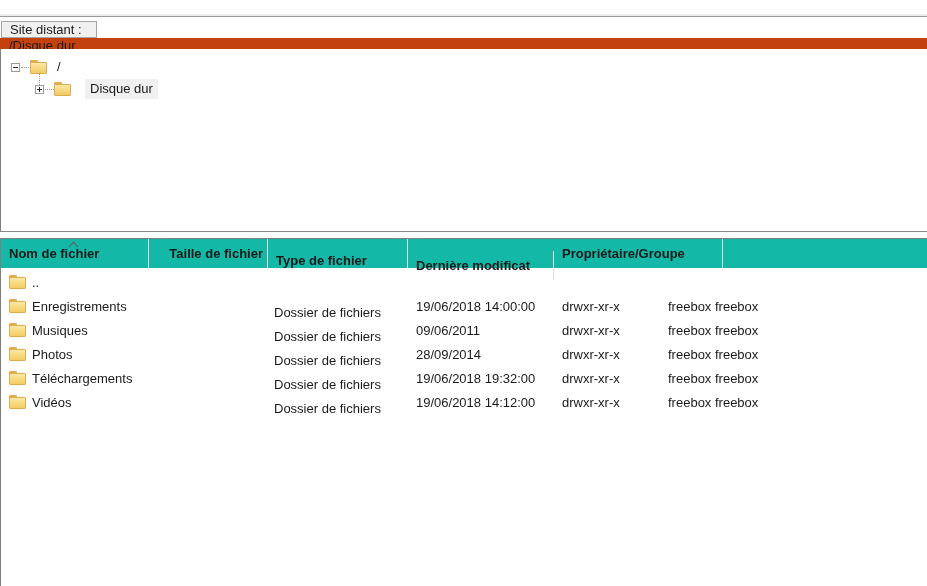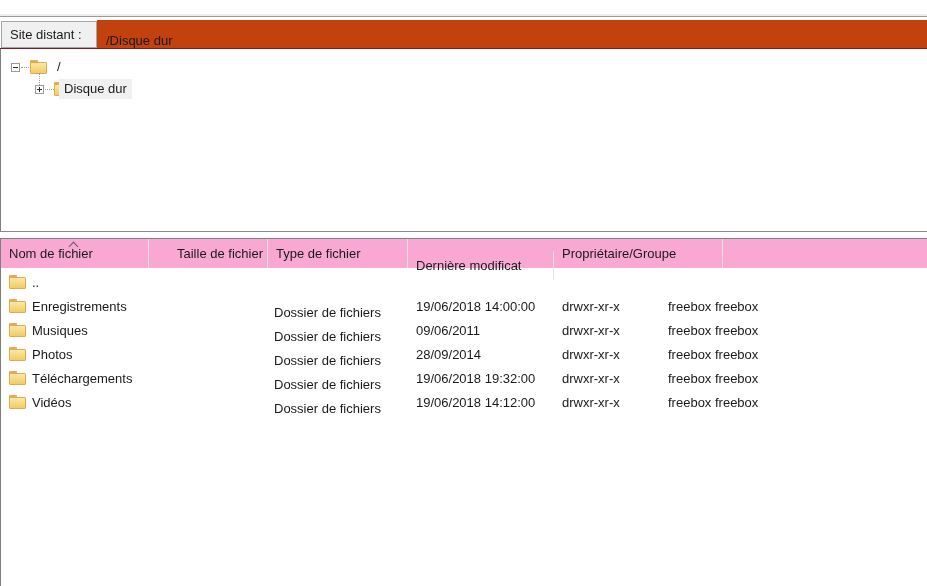--- a/index.html
+++ b/index.html
@@ -6,21 +6,21 @@
   html, body { background: #ffffff; }
   body { font-family: "Liberation Sans", "DejaVu Sans", sans-serif; color: #1a1a1a; }
   .screen { position: relative; width: 927px; height: 586px; background: #fff; overflow: hidden; }
 
   
   .top-rule { position: absolute; left: 0; top: 14px; width: 927px; height: 3px;
               background: #ededed; border-bottom: 1px solid #9b9b9b; }
 
   
   .remote-bar { position: absolute; left: 0; top: 20px; width: 927px; height: 29px;
-                border-bottom: 1px solid #7f1d1d; background: #fff; display: flex; align-items: stretch; }
+                border-bottom: 1px solid #7f1d1d; background: #fff; display: flex; align-items: stretch; flex-direction: column; }
   .remote-label { margin: 1px 0 0 1px; height: 27px; width: 96px; background: #f0f0f0;
                   border: 1px solid #a5a5a5; display: flex; align-items: center;
                   padding-left: 8px; font-size: 13px; }
   .remote-path { flex: 1; display: flex; align-items: flex-end; padding-left: 9px; font-size: 13px; background: #c2410c; }
 
   
   .tree-panel { position: absolute; left: 0; top: 49px; width: 927px; height: 183px;
                 border-left: 1px solid #7f7f7f; border-bottom: 1px solid #8a8a8a; background: #fff; }
   .expander { position: absolute; width: 9px; height: 9px; border: 1px solid #9a9a9a; background: #fff; }
   .expander::before { content: ""; position: absolute; left: 1px; right: 1px; top: 3px; height: 1px; background: #2b2b2b; }
@@ -32,21 +32,21 @@
                     background: #e6ae52; border-radius: 1px 1px 0 0; }
   .folder::after { content: ""; position: absolute; left: 0; top: 2px; right: 0; bottom: 0;
                    background: linear-gradient(180deg, #fbe9a6 0%, #f6d87e 55%, #efcc67 100%);
                    border: 1px solid #e2aa4e; border-radius: 1px; }
   .tree-label { position: absolute; height: 20px; line-height: 20px; font-size: 13px; padding: 0 5px; white-space: nowrap; }
   .tree-label.selected { background: #f0f0f0; }
 
   
   .list-panel { position: absolute; left: 0; top: 238px; width: 927px; height: 348px;
                 border-top: 1px solid #7f7f7f; border-left: 1px solid #7f7f7f; background: #fff; }
-  .lheader { position: relative; display: flex; height: 29px; align-items: center; background: #f9a8d4; }
+  .lheader { position: relative; display: flex; height: 29px; align-items: center; background: #14b8a6; font-weight: bold; }
   .hcell { height: 29px; display: flex; align-items: center; padding: 0 6px 0 8px;
            border-right: 1px solid #e2e2e2; font-size: 13px; white-space: nowrap; overflow: hidden; }
   .hcell.right { justify-content: flex-end; padding-right: 4px; }
   .sort-caret { position: absolute; left: 68px; top: 2px; width: 10px; height: 8px; }
   .sort-caret::before { content: ""; position: absolute; left: 1px; top: 2px; width: 6px; height: 6px;
                         border-left: 1px solid #5f5f5f; border-top: 1px solid #5f5f5f; transform: rotate(45deg); }
   .rows { margin-top: 2px; }
   .frow { display: flex; height: 24px; align-items: center; font-size: 13px; }
   .fcell { height: 24px; display: flex; align-items: center; white-space: nowrap; overflow: hidden; }
   .c-name  { width: 148px; padding-left: 8px; }
@@ -76,34 +76,34 @@
     <span class="expander minus" style="left:10px; top:14px;"></span>
     <span class="hdots" style="left:20px; top:18px; width:10px;"></span>
     <span class="folder" style="position:absolute; left:29px; top:11px;"></span>
     <span class="tree-label" style="left:51px; top:8px;">/</span>
 
     <span class="vdots" style="left:38px; top:24px; height:12px;"></span>
 
     <span class="expander plus" style="left:34px; top:36px;"></span>
     <span class="hdots" style="left:44px; top:40px; width:9px;"></span>
     <span class="folder" style="position:absolute; left:53px; top:33px;"></span>
-    <span class="tree-label selected" style="left:58px; top:30px;">Disque dur</span>
+    <span class="tree-label selected" style="left:84px; top:30px;">Disque dur</span>
   </div>
 
   <div class="list-panel">
     <div class="lheader">
       <span class="sort-caret"></span>
 
     <div class="hcell" style="width: 148px;">
           <span>Nom de fichier</span>
         </div>
         <div class="hcell right" style="width: 119px;">
           <span>Taille de fichier</span>
         </div>
-        <div class="hcell" style="width: 140px;">
+        <div class="hcell" style="width: 140px; align-items: flex-end;">
           <span>Type de fichier</span>
         </div>
         <div class="hcell" style="width: 146px; margin-top: 24px;">
           <span>Dernière modificat</span>
         </div>
         <div class="hcell" style="width: 169px;">
           <span>Propriétaire/Groupe</span>
         </div>
       </div>
     <div class="rows">

